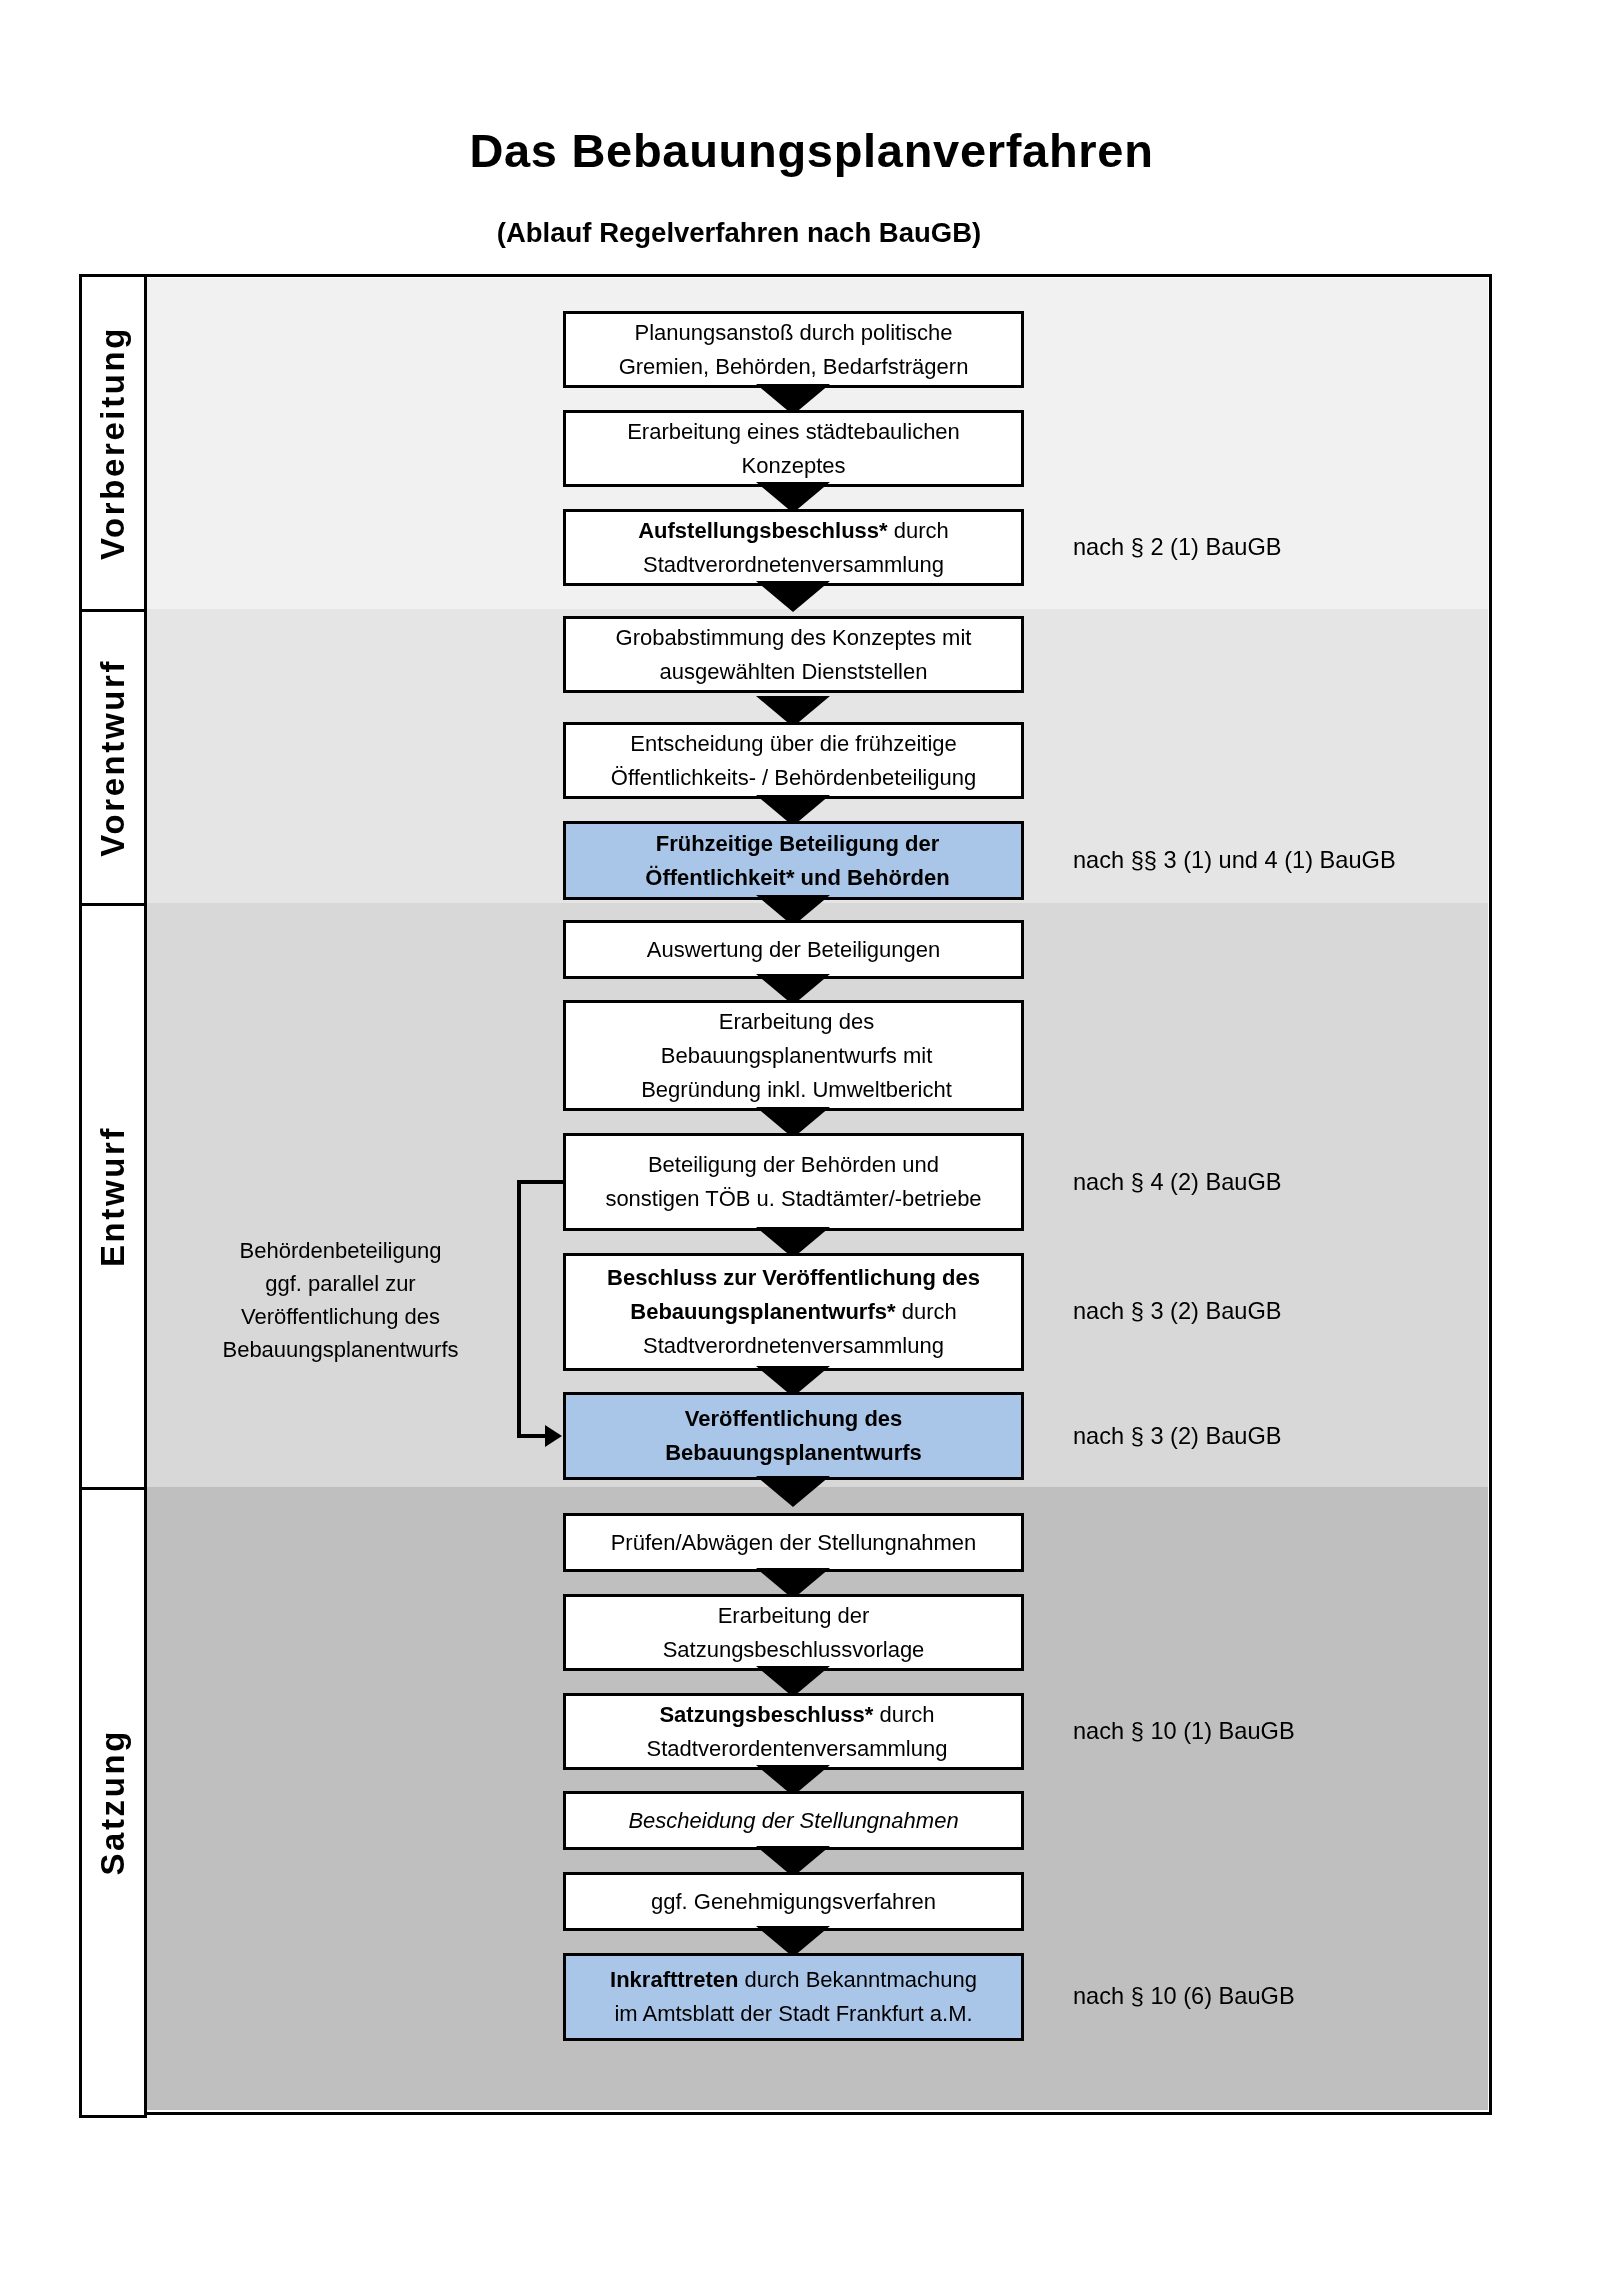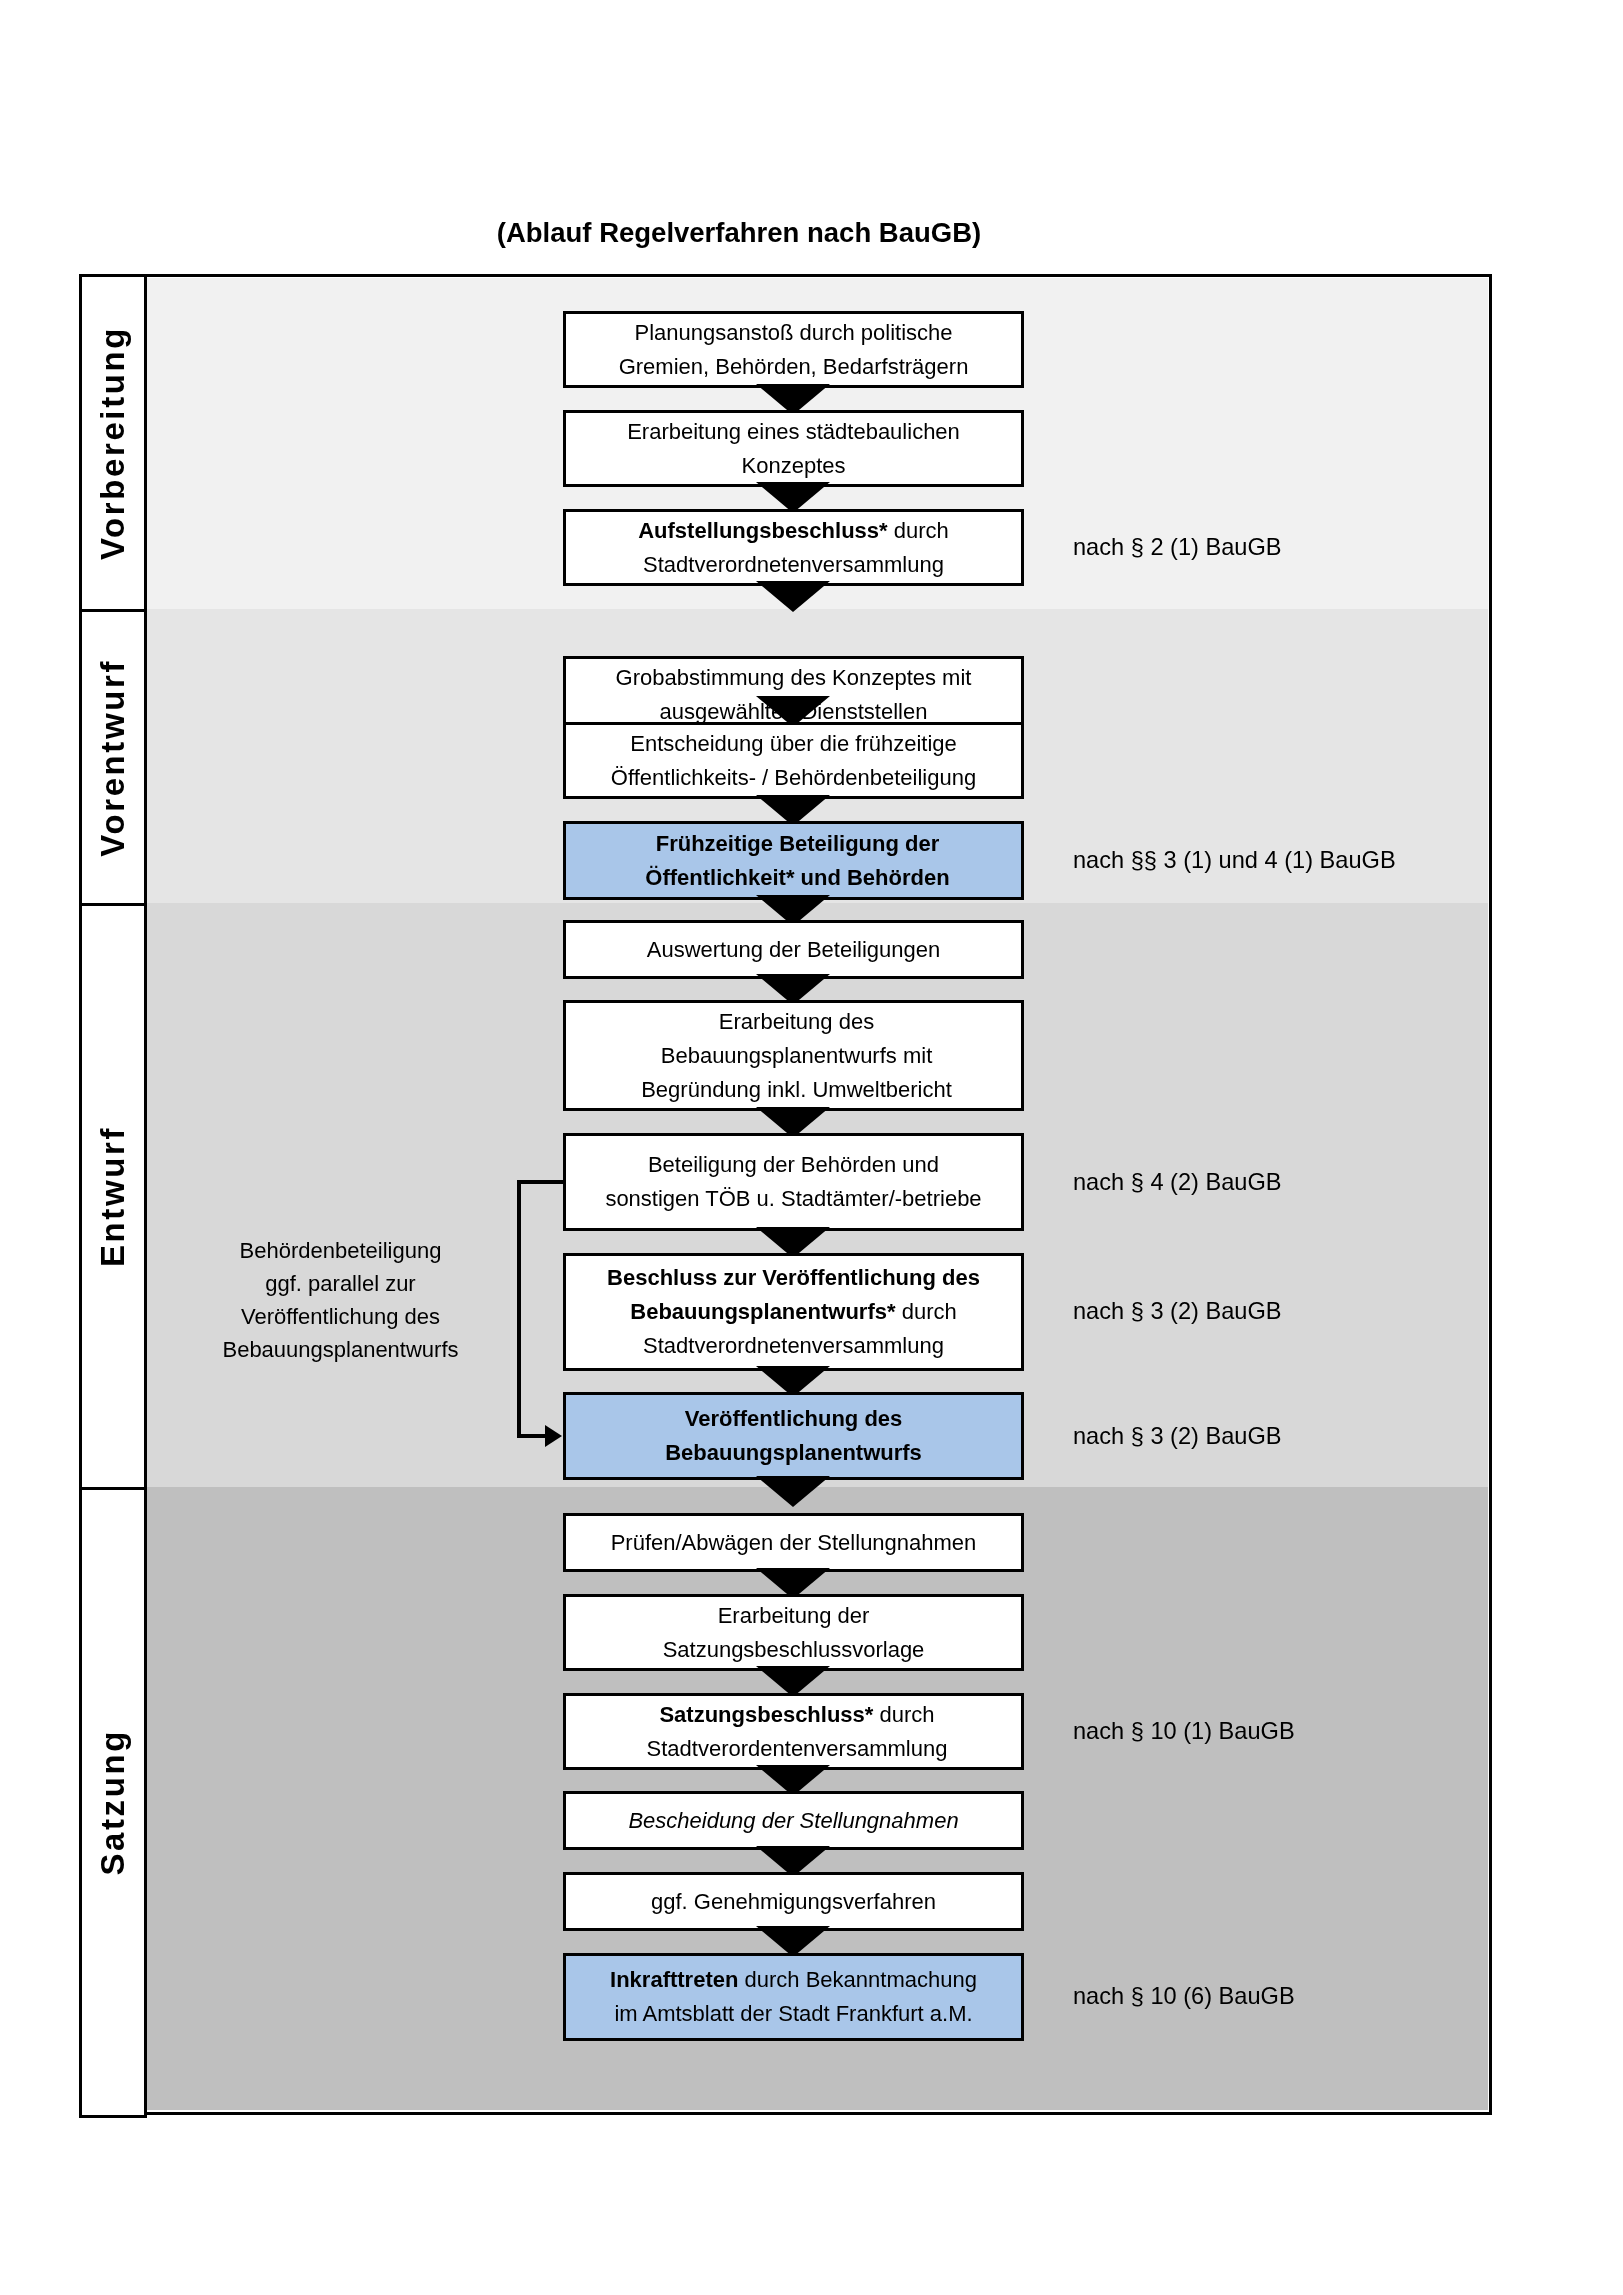--- a/index.html
+++ b/index.html
@@ -44,20 +44,21 @@
 
   .footnote{position:absolute;left:151px;top:2164px;width:1394px;
          font-size:24px;line-height:42px;}
   .footnote .mark{font-weight:bold;}
 </style>
 </head>
 <body>
 
 <div id="page">
 
+  <div class="title">Das Bebauungsplanverfahren</div>
   <div class="subtitle">(Ablauf Regelverfahren nach BauGB)</div>
 
   <div class="band" style="top:278px;height:331px;background:#f1f1f1;"></div>
   <div class="band" style="top:609px;height:295px;background:#e5e5e5;"></div>
   <div class="band" style="top:903px;height:584px;background:#d8d8d8;"></div>
   <div class="band" style="top:1487px;height:623px;background:#bfbfbf;"></div>
 
   <div class="frame"></div>
 
   <div id="dynamic-layer">
@@ -82,21 +83,21 @@
         <div><span>Erarbeitung eines städtebaulichen</span></div>
         <div><span>Konzeptes</span></div>
       </div>
       <div class="arrow-down" style="left: 756px; top: 482px;"></div>
       <div class="flow-box" style="top: 509px; height: 77px;">
         <div><span class="bold">Aufstellungsbeschluss*</span><span> durch</span></div>
         <div><span>Stadtverordnetenversammlung</span></div>
       </div>
       <div class="note" style="top: 531px;">nach § 2 (1) BauGB</div>
       <div class="arrow-down" style="left: 756px; top: 581px;"></div>
-      <div class="flow-box" style="top: 656px; height: 77px;">
+      <div class="flow-box" style="top: 616px; height: 77px;">
         <div><span>Grobabstimmung des Konzeptes mit</span></div>
         <div><span>ausgewählten Dienststellen</span></div>
       </div>
       <div class="arrow-down" style="left: 756px; top: 696px;"></div>
       <div class="flow-box" style="top: 722px; height: 77px;">
         <div><span>Entscheidung über die frühzeitige</span></div>
         <div><span>Öffentlichkeits- / Behördenbeteiligung</span></div>
       </div>
       <div class="arrow-down" style="left: 756px; top: 795px;"></div>
       <div class="flow-box hl" style="top: 821px; height: 79px; padding-left: 8px;">

